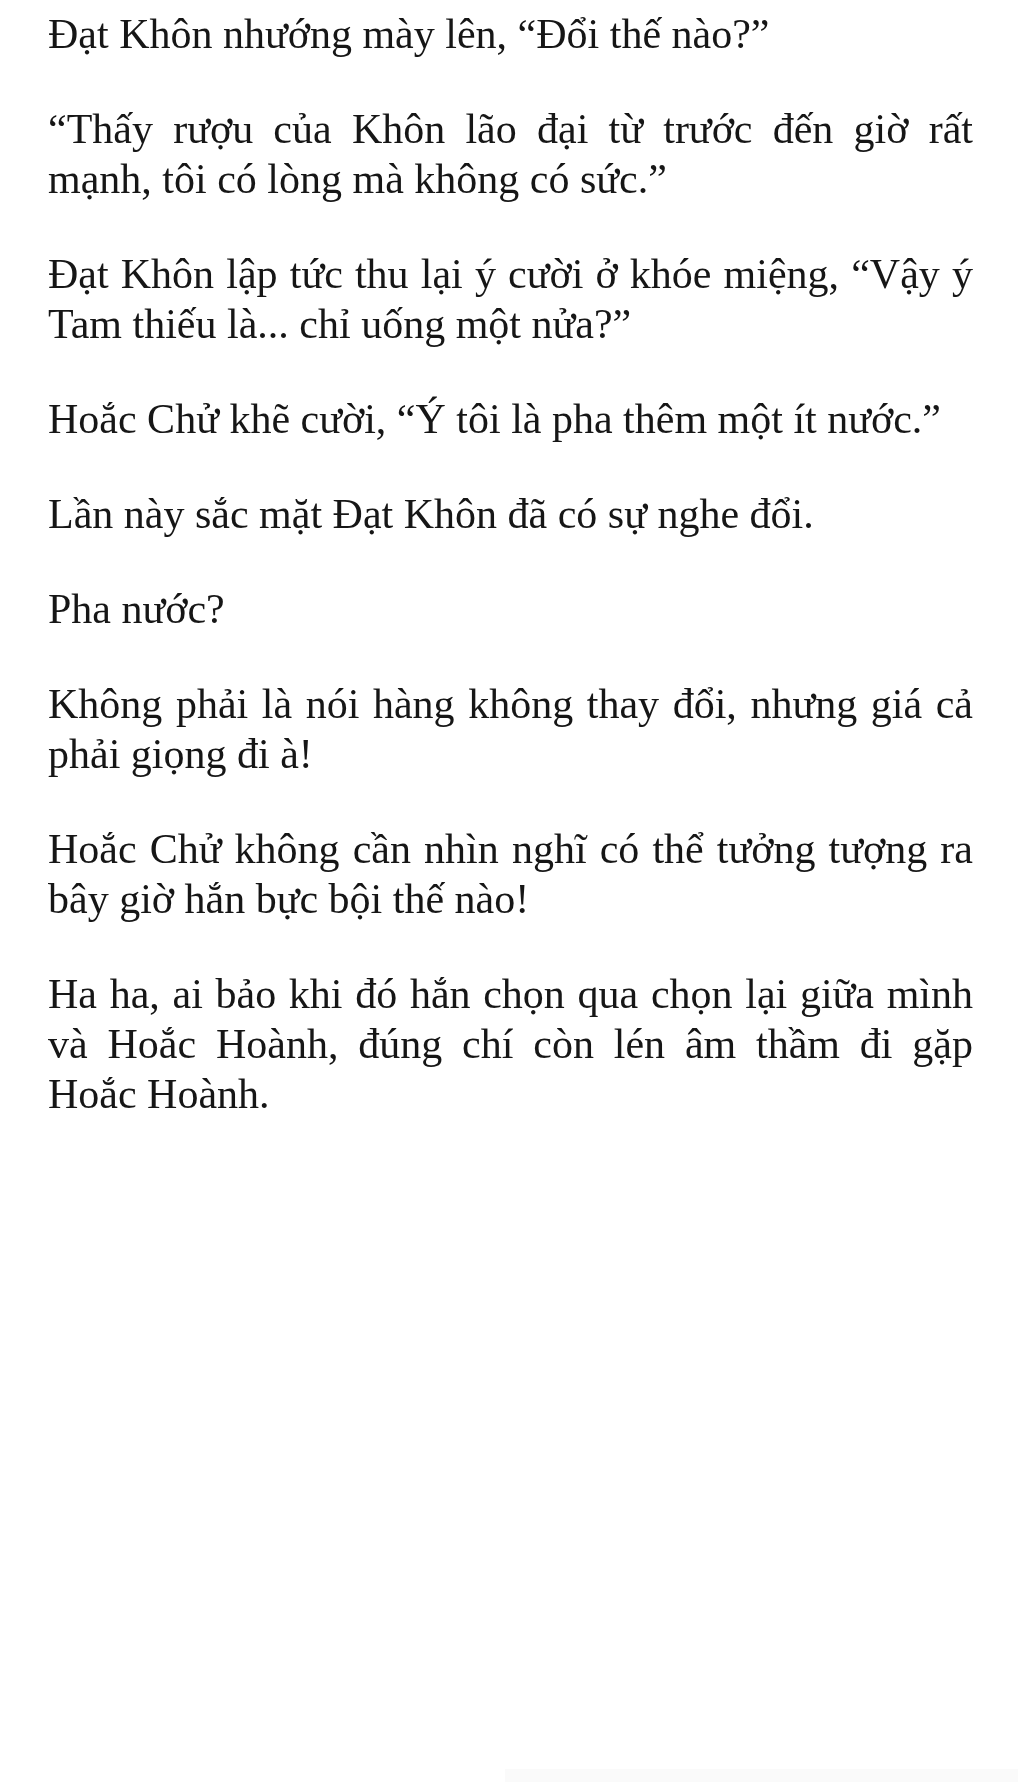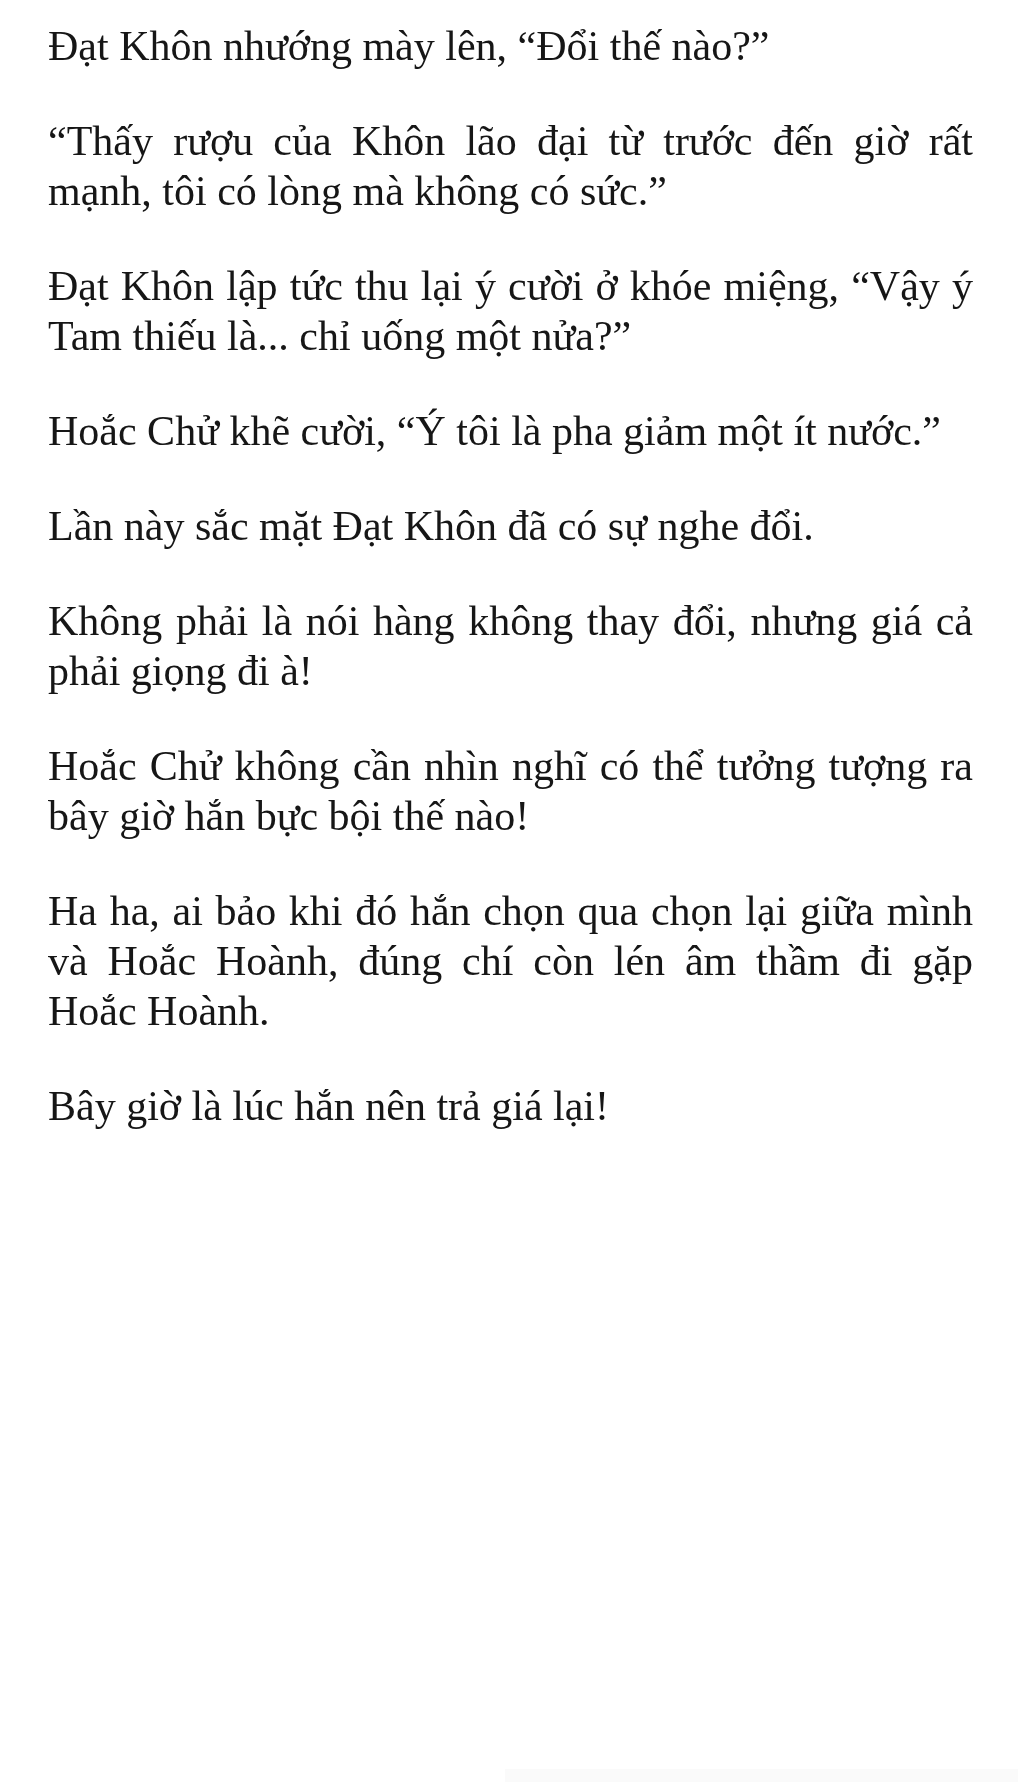--- a/index.html
+++ b/index.html
@@ -9,21 +9,21 @@
   }
   body {
     width: 1018px;
     height: 1782px;
     position: relative;
     overflow: hidden;
     font-family: "Liberation Serif", "DejaVu Serif", serif;
   }
   .reader-page {
     position: absolute;
-    top: 12px;
+    top: 0;
     left: 0;
     width: 925px;
     padding: 9px 45px 0 48px;
     box-sizing: content-box;
   }
   .reader-page p {
     margin: 0 0 45px 0;
     font-size: 42px;
     line-height: 50px;
     color: #161616;
@@ -40,21 +40,21 @@
     background: #fafafa;
   }
 </style>
 </head>
 <body>
 
 <div class="reader-page">
   <p>Đạt Khôn nhướng mày lên, “Đổi thế nào?”</p>
   <p>“Thấy rượu của Khôn lão đại từ trước đến giờ rất mạnh, tôi có lòng mà không có sức.”</p>
   <p>Đạt Khôn lập tức thu lại ý cười ở khóe miệng, “Vậy ý Tam thiếu là... chỉ uống một nửa?”</p>
-  <p>Hoắc Chử khẽ cười, “Ý tôi là pha giảm một ít nước.”</p>
+  <p>Hoắc Chử khẽ cười, “Ý tôi là pha thêm một ít nước.”</p>
   <p>Lần này sắc mặt Đạt Khôn đã có sự nghe đổi.</p>
+  <p>Pha nước?</p>
   <p>Không phải là nói hàng không thay đổi, nhưng giá cả phải giọng đi à!</p>
   <p>Hoắc Chử không cần nhìn nghĩ có thể tưởng tượng ra bây giờ hắn bực bội thế nào!</p>
   <p>Ha ha, ai bảo khi đó hắn chọn qua chọn lại giữa mình và Hoắc Hoành, đúng chí còn lén âm thầm đi gặp Hoắc Hoành.</p>
-  <p>Bây giờ là lúc hắn nên trả giá lại!</p>
 </div>
 
 <div class="bottom-overlay-strip"></div>
 
 </body></html>

